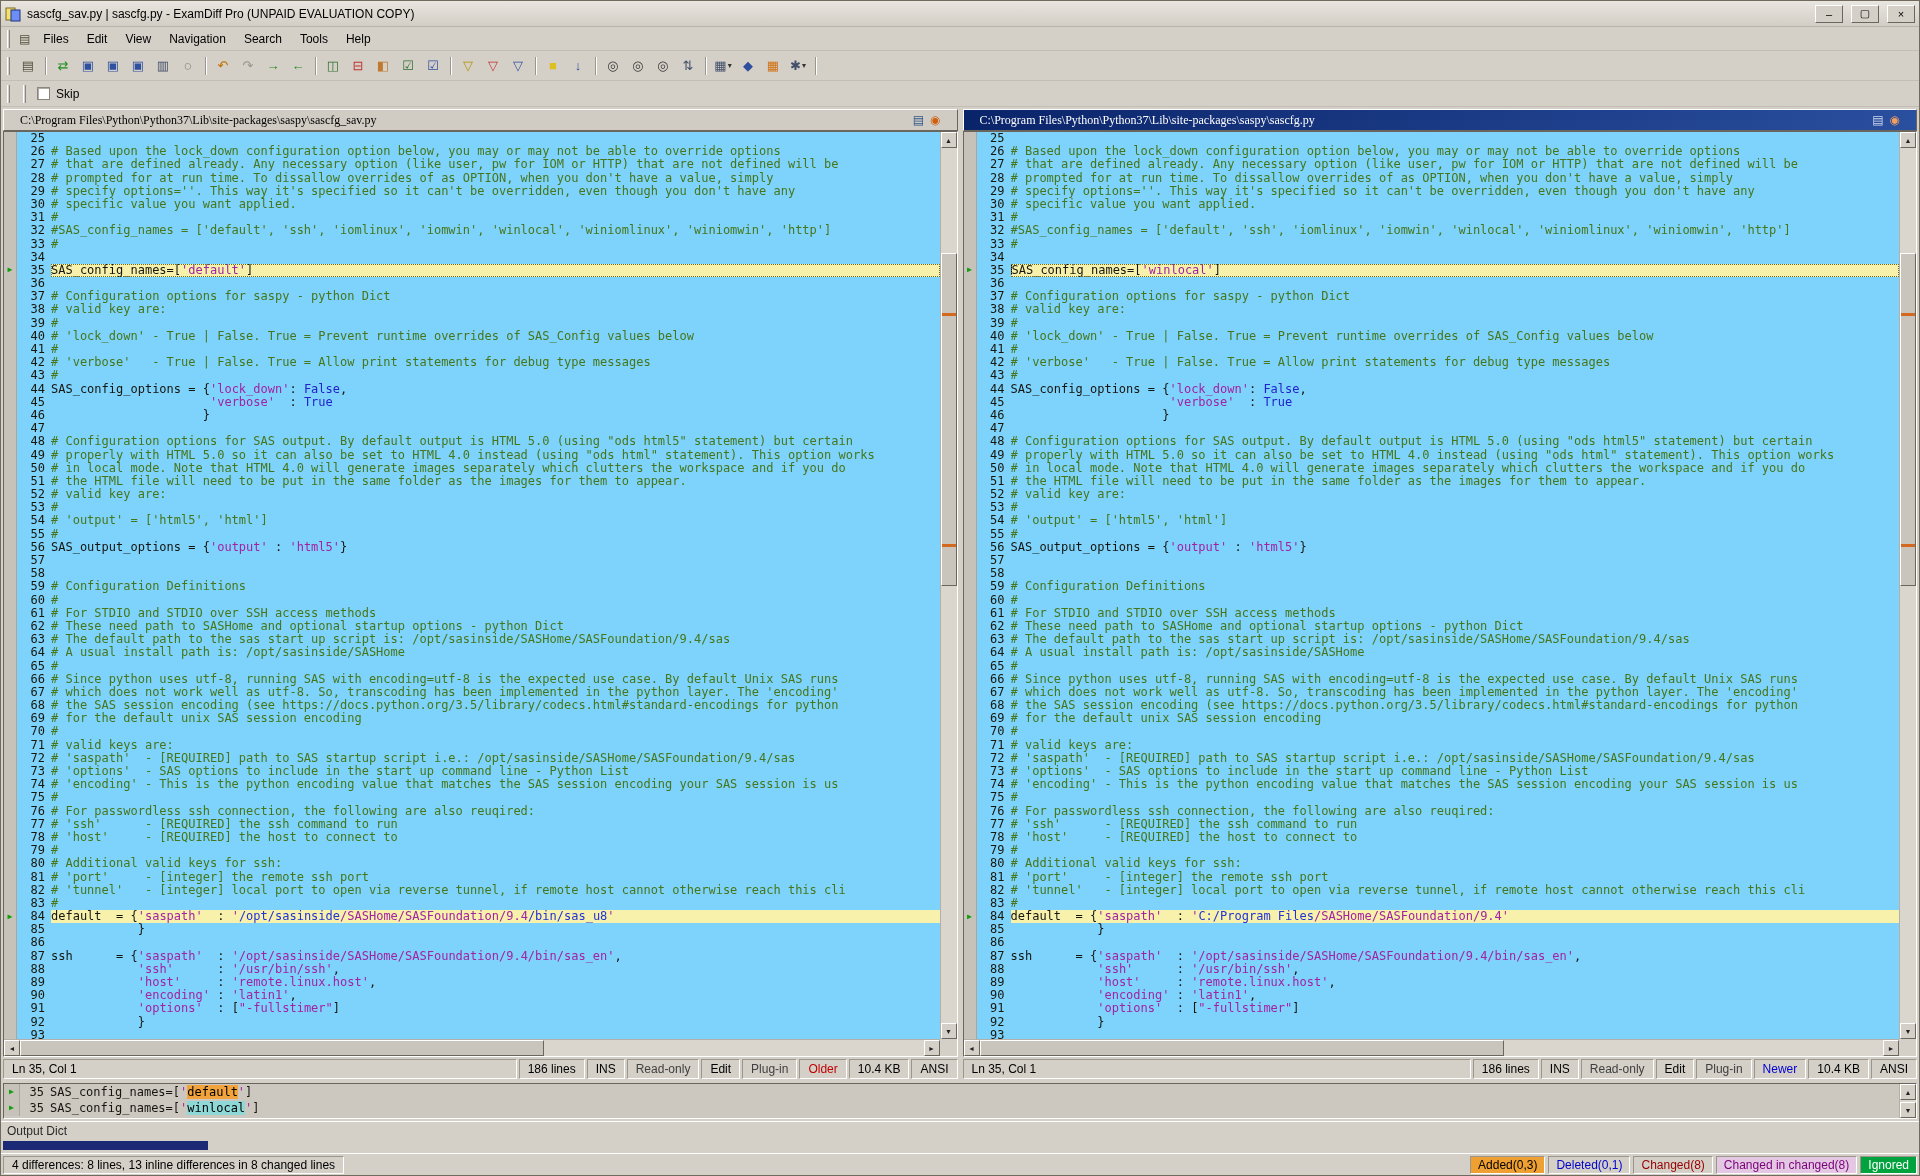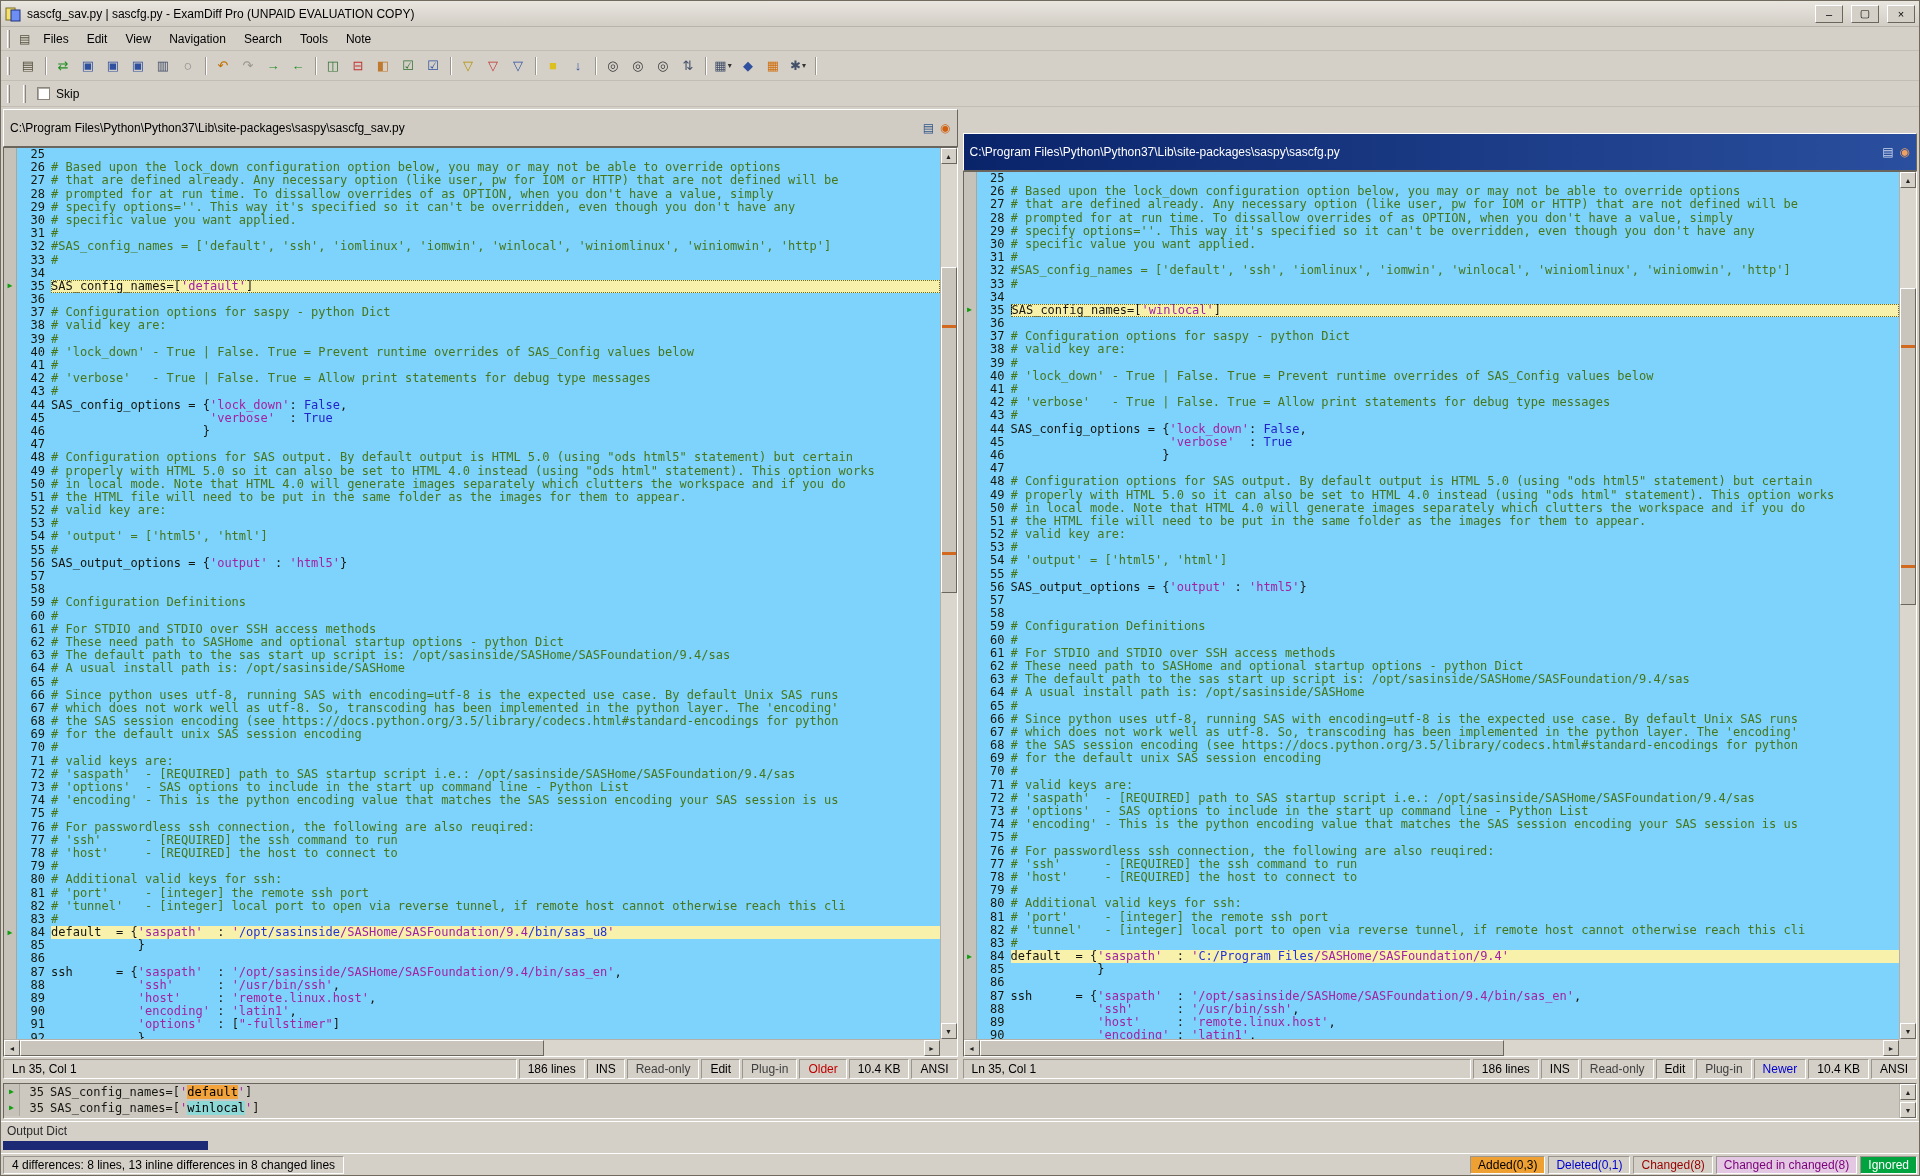--- a/index.html
+++ b/index.html
@@ -42,24 +42,24 @@
     display:flex; align-items:center; padding:0 2px 0 6px; }
   .diffcombo .ctext { flex:1; white-space:nowrap; overflow:hidden; }
   .combo-btn { width:17px; height:16px; background:#d4d0c8; border:1px solid; border-color:#fff #6a665e #6a665e #fff;
     display:flex; align-items:center; justify-content:center; font-size:8px; flex:none; }
   .checkbox { width:13px; height:13px; background:#fff; border:1px solid #8a867e;
     box-shadow:inset 1px 1px 0 #b0aca4; flex:none; }
 
   
   .main { flex:1; min-height:0; display:flex; gap:5px; padding:2px; }
   .pane { flex:1; min-width:0; display:flex; flex-direction:column; }
-  .pane-header { height:38px; flex:none; display:flex; align-items:center; gap:6px; padding:0 6px;
-    border:1px solid; border-color:#fff #6a665e #6a665e #fff; white-space:nowrap; }
+  .pane-header { height:22px; flex:none; display:flex; align-items:center; gap:6px; padding:0 16px;
+    border:1px solid; border-color:#fff #6a665e #6a665e #fff; white-space:nowrap;font-family:Liberation Serif, serif; }
   .pane-header.inactive { background:#d0ccc4; color:#000; }
-  .pane-header.active { background:linear-gradient(90deg,#0a246a,#2a4f9e); color:#fff;margin-top:24px; }
+  .pane-header.active { background:linear-gradient(90deg,#0a246a,#2a4f9e); color:#fff; }
   .ph-path { flex:1; overflow:hidden; }
   .ph-icon { font-size:12px; flex:none; }
 
   .pane-body { flex:1; min-height:0; display:grid; grid-template-columns:1fr 17px; grid-template-rows:1fr 17px;
     border:1px solid; border-color:#6a665e #fff #fff #6a665e; background:#7dd3fc; }
   .codearea { overflow:hidden; position:relative; }
 
   .crow { display:flex; height:13.2px; line-height:13.2px; font-family:"DejaVu Sans Mono", monospace;
     font-size:12px; white-space:pre; }
   .gut { width:13px; flex:none; background:#c6c2ba; border-right:1px solid #aaa69e;
@@ -146,21 +146,21 @@
 <div class="menubar">
   <span class="grip"></span>
   <span class="mini-icon">▤</span>
   <span id="menu-items" style="display:flex;">
       <span class="menu-item">Files</span>
       <span class="menu-item">Edit</span>
       <span class="menu-item">View</span>
       <span class="menu-item">Navigation</span>
       <span class="menu-item">Search</span>
       <span class="menu-item">Tools</span>
-      <span class="menu-item">Note</span>
+      <span class="menu-item">Help</span>
     </span>
 </div>
 
 <div class="toolbar">
   <span class="grip"></span>
   <span id="toolbar-icons" style="display:flex;align-items:center;gap:1px;">
       <span class="tb-btn">
         <span style="color: rgb(85, 80, 60);">▤</span>
       </span>
       <span class="tb-sep"></span>

